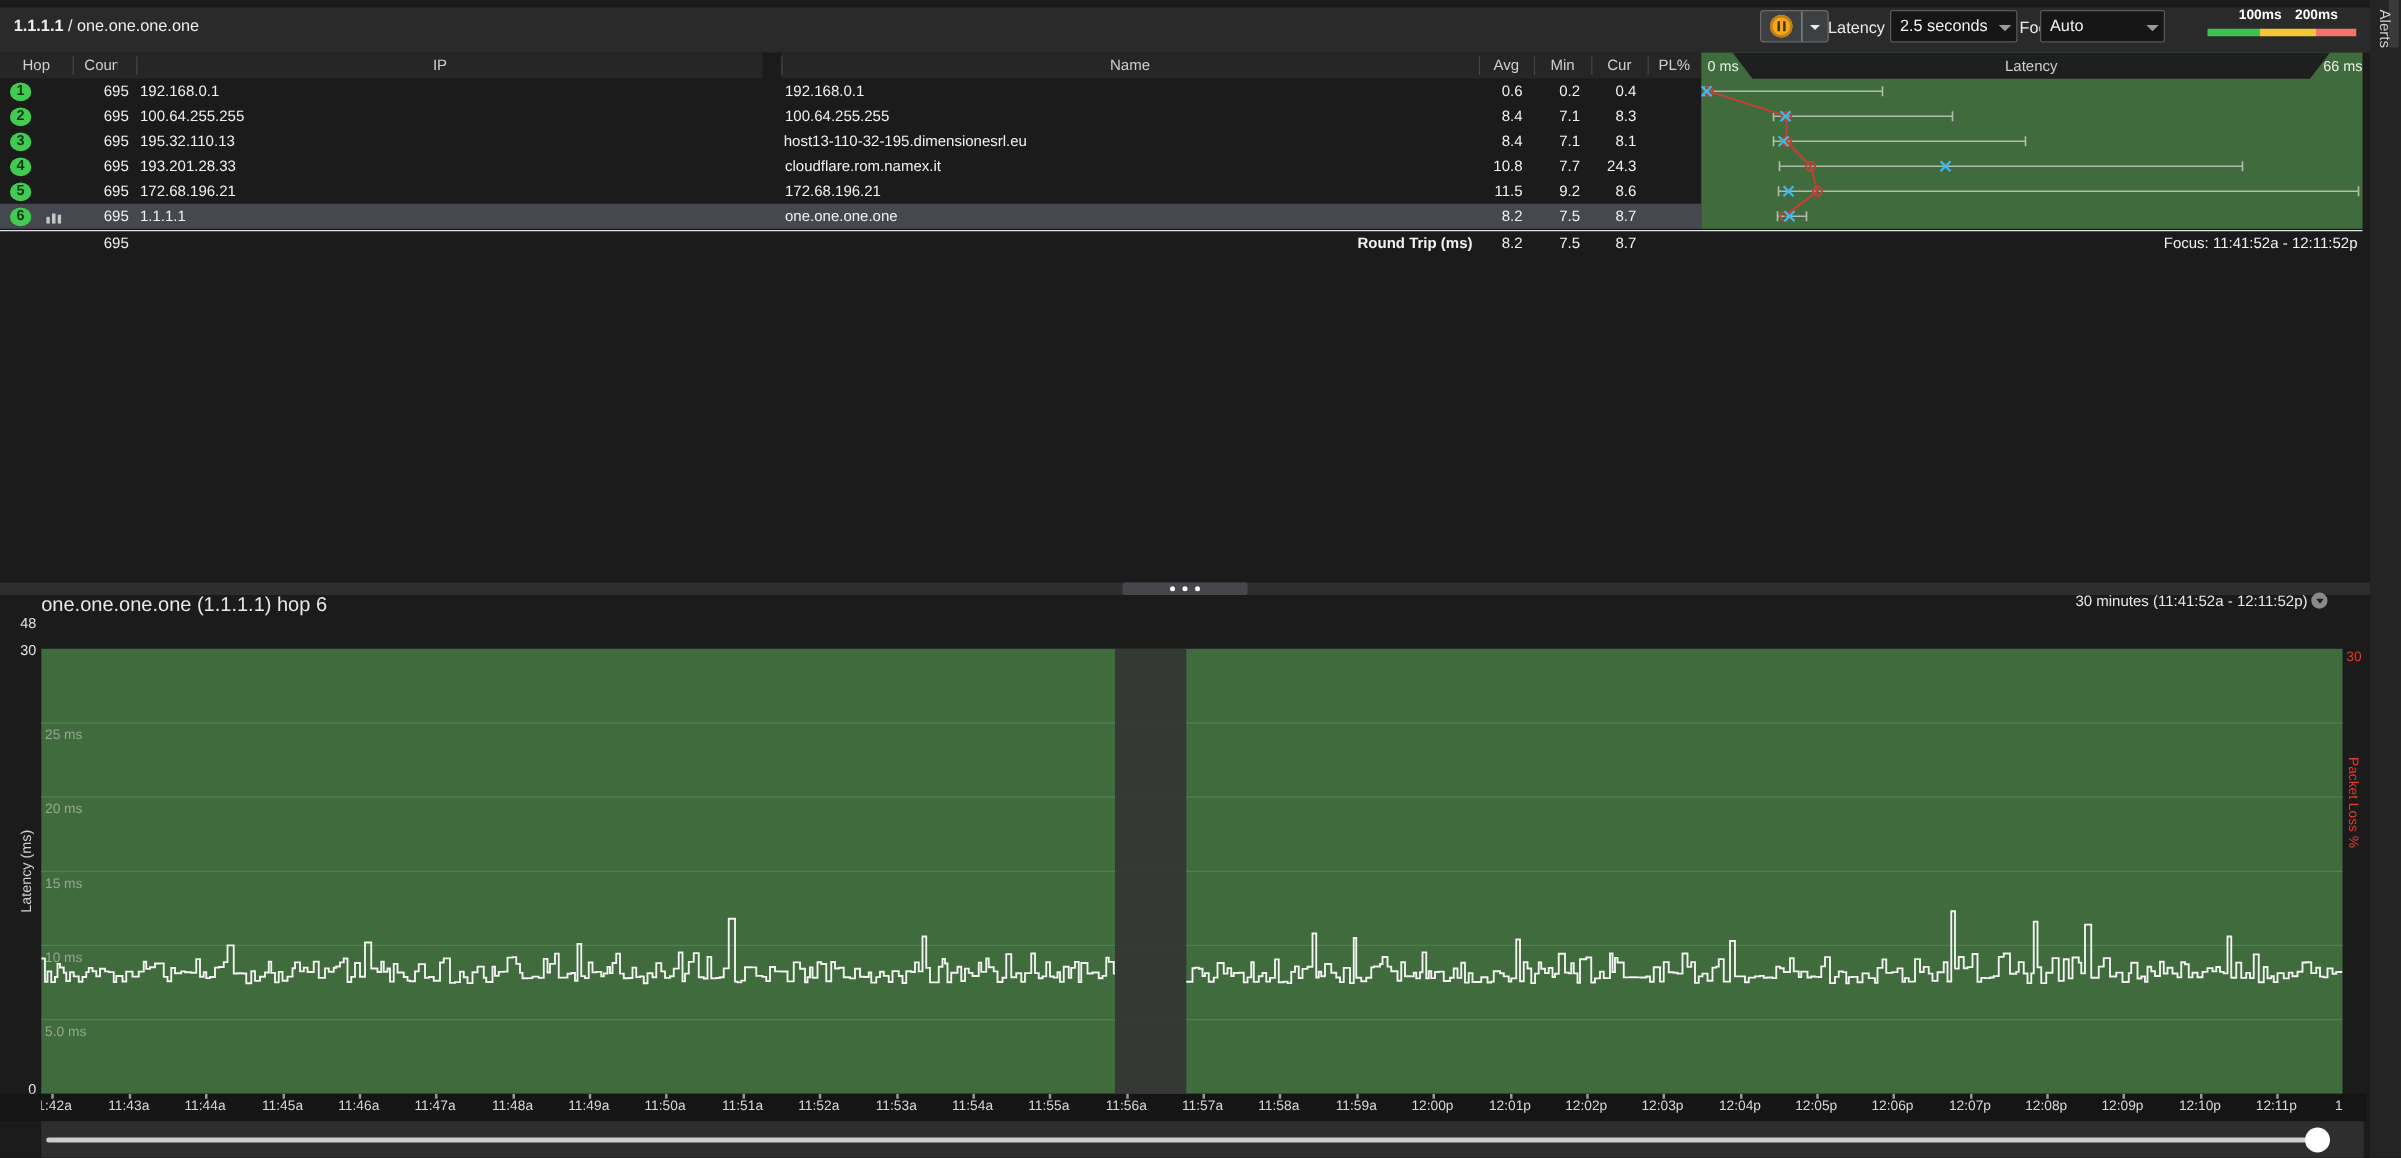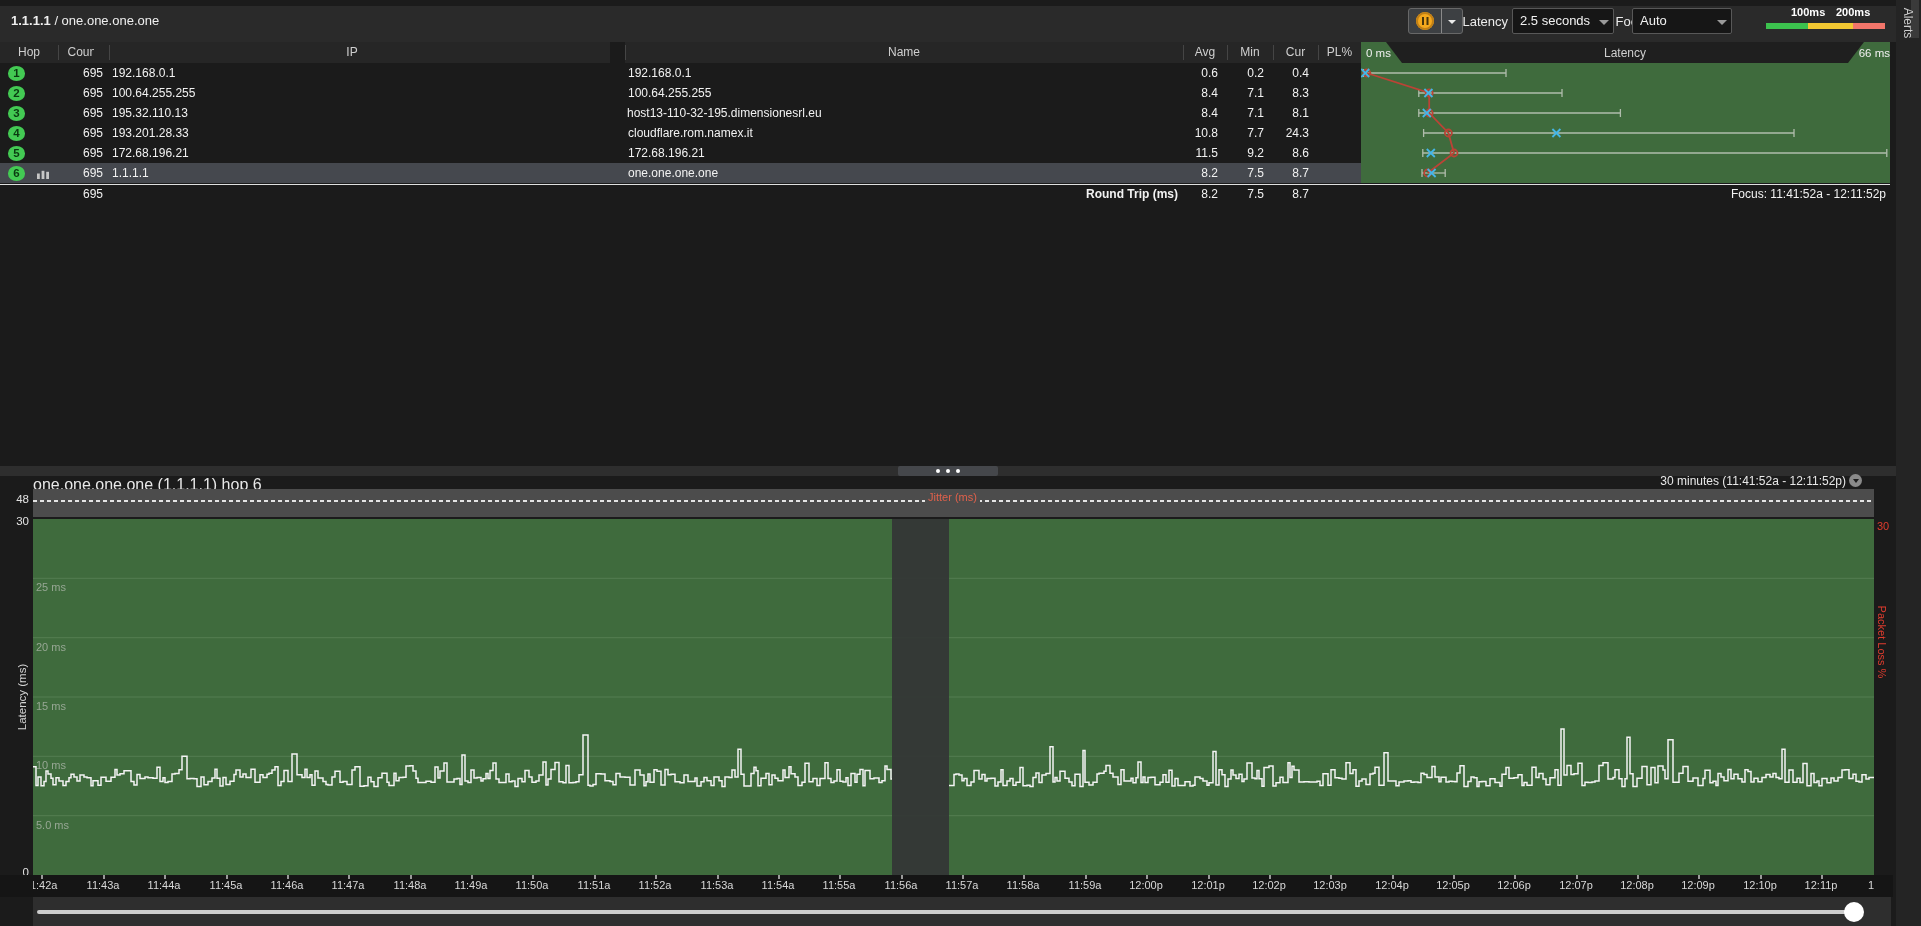--- a/index.html
+++ b/index.html
@@ -199,24 +199,20 @@
   <div class="dot" style="left:38px"></div>
       <div class="dot" style="left:48px"></div>
       <div class="dot" style="left:58px"></div>
 </div>
   </div>
 <div id="lower">
   <div id="lhead-l">one.one.one.one (1.1.1.1) hop 6</div>
   <div id="lhead-r">30 minutes (11:41:52a - 12:11:52p)</div>
   <div id="ddicon"></div>
   <div class="ylab" style="left:1px;top:17px">48</div>
-  <div id="jband">
-      <div id="jdash"></div>
-      <div id="jlab">Jitter (ms)</div>
-    </div>
   <div class="ylab" style="left:1px;top:39px">30</div>
   <div class="ylab" style="left:1px;top:390px">0</div>
   <div id="latms">Latency (ms)</div>
   <div id="chart">
     <svg width="1841" height="356" style="position:absolute;left:0;top:0">
       <line x1="0" y1="59.3" x2="1841" y2="59.3" stroke="#547e52" stroke-width="1"></line>
         <text x="3" y="72.3" class="glab">25 ms</text>
         <line x1="0" y1="118.7" x2="1841" y2="118.7" stroke="#547e52" stroke-width="1"></line>
         <text x="3" y="131.7" class="glab">20 ms</text>
         <line x1="0" y1="178.0" x2="1841" y2="178.0" stroke="#547e52" stroke-width="1"></line>

